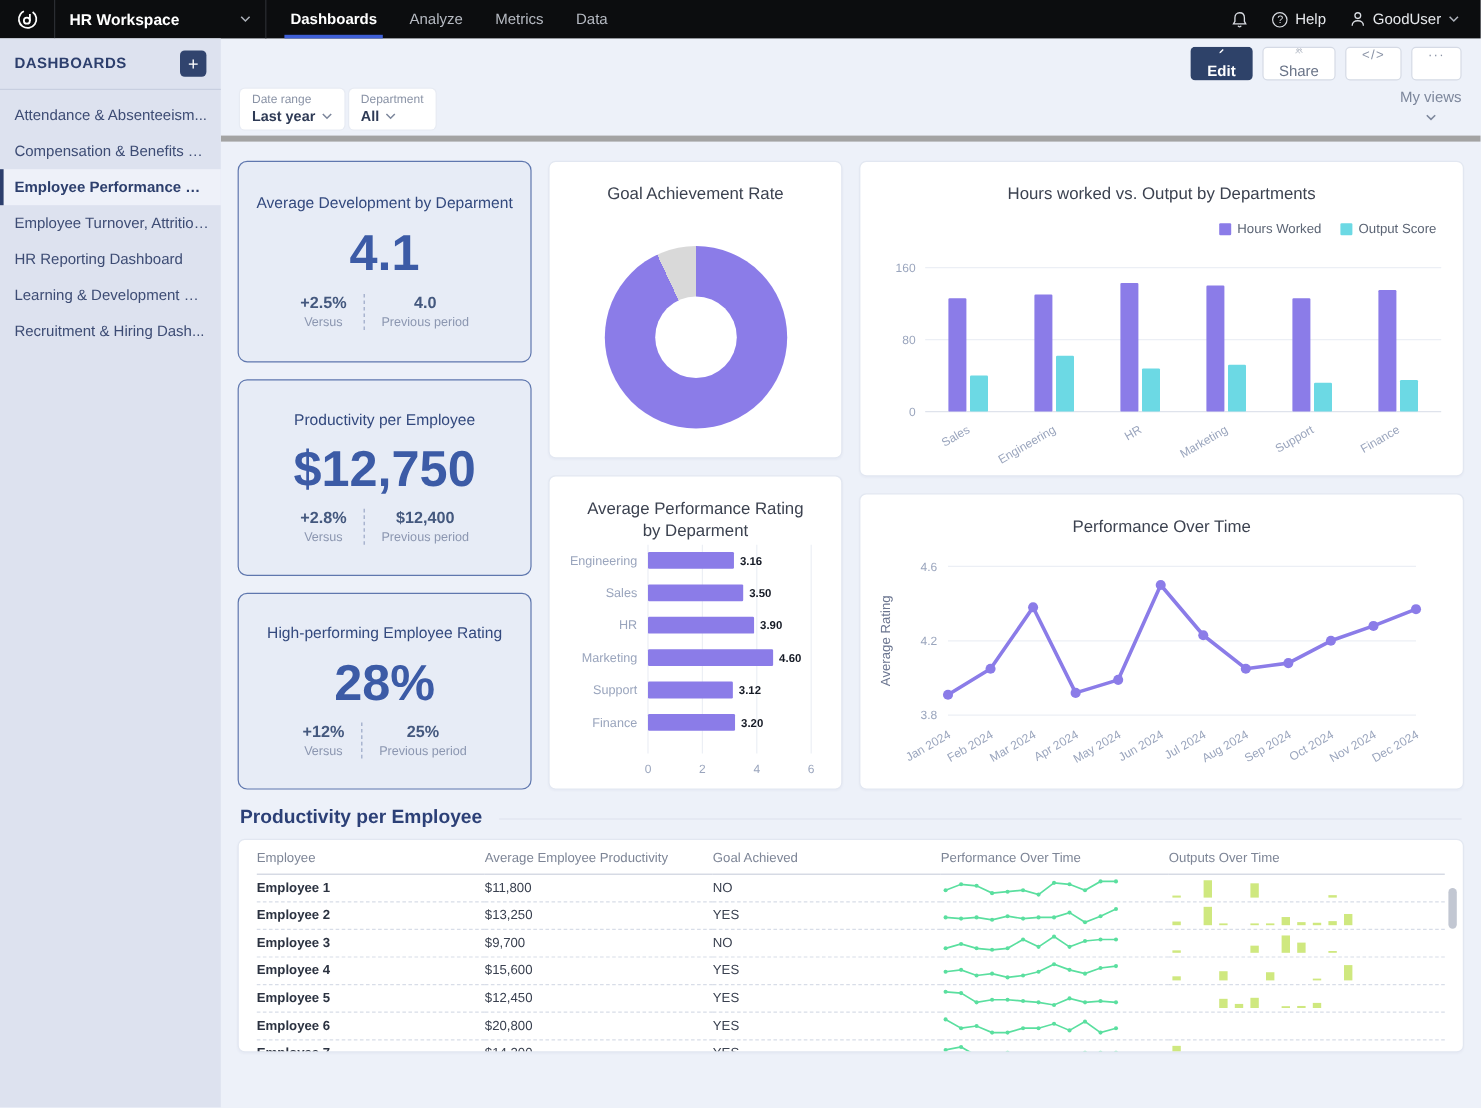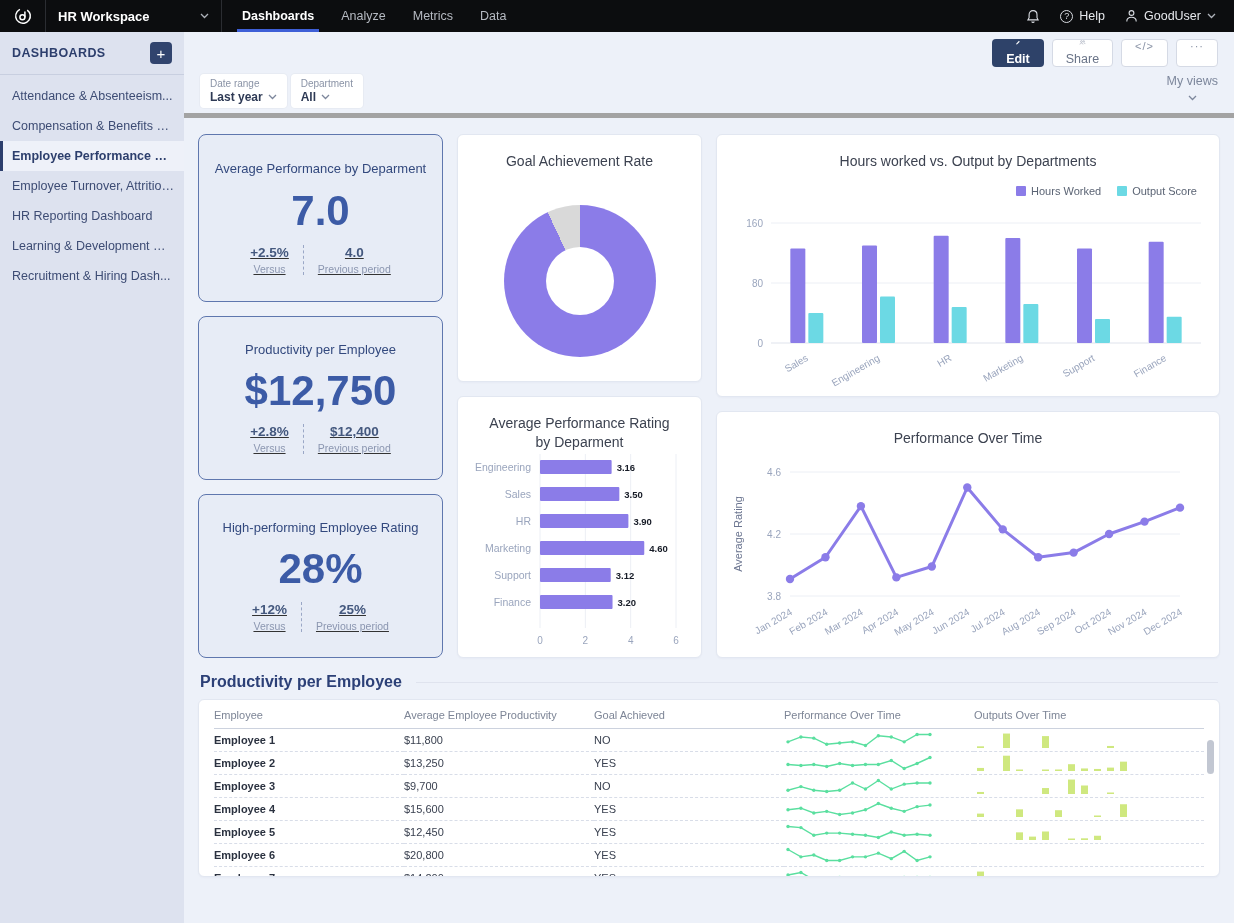--- a/index.html
+++ b/index.html
@@ -47,21 +47,21 @@
 
   .content { flex:1; padding:16px 14px 0; overflow:hidden; }
   .grid-top { display:grid; grid-template-columns:245px 245px 1fr; gap:14px; }
   .col { display:flex; flex-direction:column; gap:14px; }
 
   
   .kpi { background:#e7ecf6; border:1px solid #5f77ae; border-radius:8px; display:flex; flex-direction:column; align-items:center; justify-content:space-evenly; text-align:center; padding:12px 8px; }
   .kpi-title { font-size:13px; color:#33497e; }
   .kpi-value { font-size:42px; font-weight:bold; color:#3c5ba6; line-height:1; }
   .kpi-foot { display:flex; justify-content:center; }
-  .kpi-half { padding:0 14px;text-decoration:underline; }
+  .kpi-half { padding:0 14px; }
   .kpi-half + .kpi-half { border-left:1px dashed #9aa7c6; }
   .kpi-delta { font-weight:bold; font-size:13.5px; color:#44587e; }
   .kpi-sub { font-size:10.5px; color:#8b96b0; margin-top:3px; }
 
   
   .card { background:#fff; border:1px solid #e2e7f1; border-radius:6px; box-shadow:0 1px 2px rgba(30,40,80,.03); overflow:hidden; }
   .card-title { text-align:center; font-size:14px; color:#3c4250; padding:17px 24px 0; line-height:1.35; }
   .donut { width:152px; height:152px; border-radius:50%; margin:34px auto 0; position:relative; }
   .donut::after { content:""; position:absolute; left:50%; top:50%; width:68px; height:68px; margin:-34px 0 0 -34px; background:#fff; border-radius:50%; }
   .legend { display:flex; justify-content:flex-end; gap:16px; padding:14px 22px 0; font-size:11px; color:#5b6474; align-items:flex-start; }
@@ -198,22 +198,22 @@
             <path d="M1 1l3.5 3.5L8 1" fill="none" stroke="#7d879c" stroke-width="1.3"></path>
           </svg>
       </div>
     </div>
 
     <div class="content">
       <div class="grid-top">
 
         <div class="col">
           <div class="kpi" style="height:168px">
-            <div class="kpi-title">Average Performance by Deparment</div>
-            <div class="kpi-value">7.0</div>
+            <div class="kpi-title">Average Development by Deparment</div>
+            <div class="kpi-value">4.1</div>
             <div class="kpi-foot">
               <div class="kpi-half">
                   <div class="kpi-delta">+2.5%</div>
                   <div class="kpi-sub">Versus</div>
                 </div>
               <div class="kpi-half">
                   <div class="kpi-delta">4.0</div>
                   <div class="kpi-sub">Previous period</div>
                 </div>
             </div>

